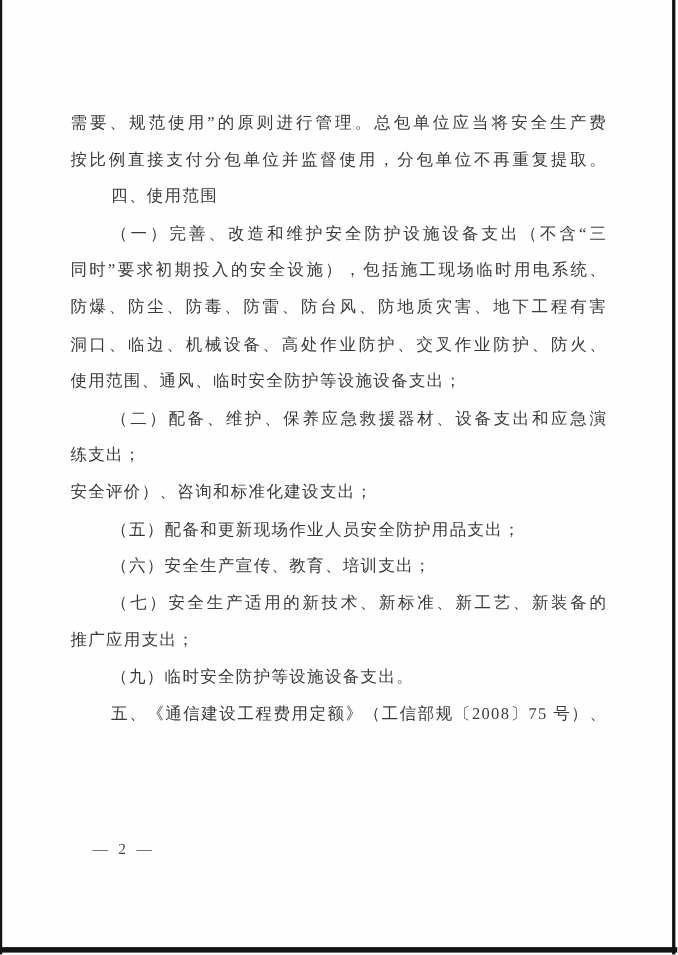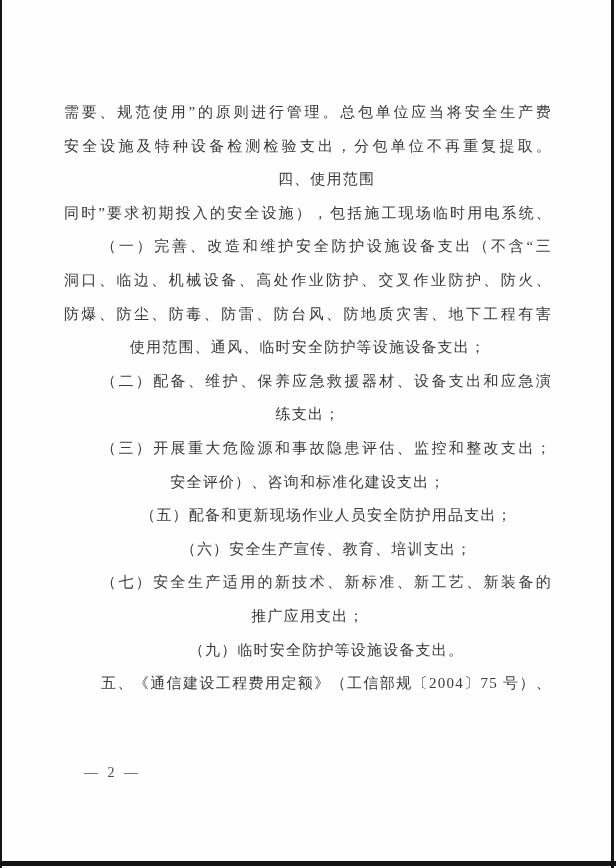--- a/index.html
+++ b/index.html
@@ -40,21 +40,20 @@
     width: 488px;
     font-size: 15px;
     letter-spacing: 1.2px;
     color: #3a3a3a;
   }
   .line {
     height: 33.6px;
     line-height: 33.6px;
     white-space: nowrap;
     overflow: hidden;
-    text-align: center;
   }
   .line.j {
     white-space: normal;
     text-align: justify;
     text-align-last: justify;
   }
   .line.indent {
     padding-left: 37px;
   }
   .footer {
@@ -70,33 +69,32 @@
 </head>
 <body>
 
 <div class="page">
   <div class="edge-left"></div>
   <div class="edge-right"></div>
   <div class="edge-bottom"></div>
 
   <div class="text-block">
       <div class="line j">需要、规范使用”的原则进行管理。总包单位应当将安全生产费</div>
-      <div class="line j">安全设施及特种设备检测检验支出，分包单位不再重复提取。</div>
+      <div class="line j">按比例直接支付分包单位并监督使用，分包单位不再重复提取。</div>
       <div class="line indent">四、使用范围</div>
+      <div class="line indent j">（一）完善、改造和维护安全防护设施设备支出（不含“三</div>
       <div class="line j">同时”要求初期投入的安全设施），包括施工现场临时用电系统、</div>
-      <div class="line indent j">（一）完善、改造和维护安全防护设施设备支出（不含“三</div>
+      <div class="line j">防爆、防尘、防毒、防雷、防台风、防地质灾害、地下工程有害</div>
       <div class="line j">洞口、临边、机械设备、高处作业防护、交叉作业防护、防火、</div>
-      <div class="line j">防爆、防尘、防毒、防雷、防台风、防地质灾害、地下工程有害</div>
       <div class="line">使用范围、通风、临时安全防护等设施设备支出；</div>
       <div class="line indent j">（二）配备、维护、保养应急救援器材、设备支出和应急演</div>
       <div class="line">练支出；</div>
-      <div class="line indent j">（三）开展重大危险源和事故隐患评估、监控和整改支出；</div>
       <div class="line">安全评价）、咨询和标准化建设支出；</div>
       <div class="line indent">（五）配备和更新现场作业人员安全防护用品支出；</div>
       <div class="line indent">（六）安全生产宣传、教育、培训支出；</div>
       <div class="line indent j">（七）安全生产适用的新技术、新标准、新工艺、新装备的</div>
       <div class="line">推广应用支出；</div>
       <div class="line indent">（九）临时安全防护等设施设备支出。</div>
-      <div class="line indent j">五、《通信建设工程费用定额》（工信部规〔2004〕75 号）、</div>
+      <div class="line indent j">五、《通信建设工程费用定额》（工信部规〔2008〕75 号）、</div>
     </div>
 
   <div class="footer">— 2 —</div>
 </div>
 
 </body></html>

